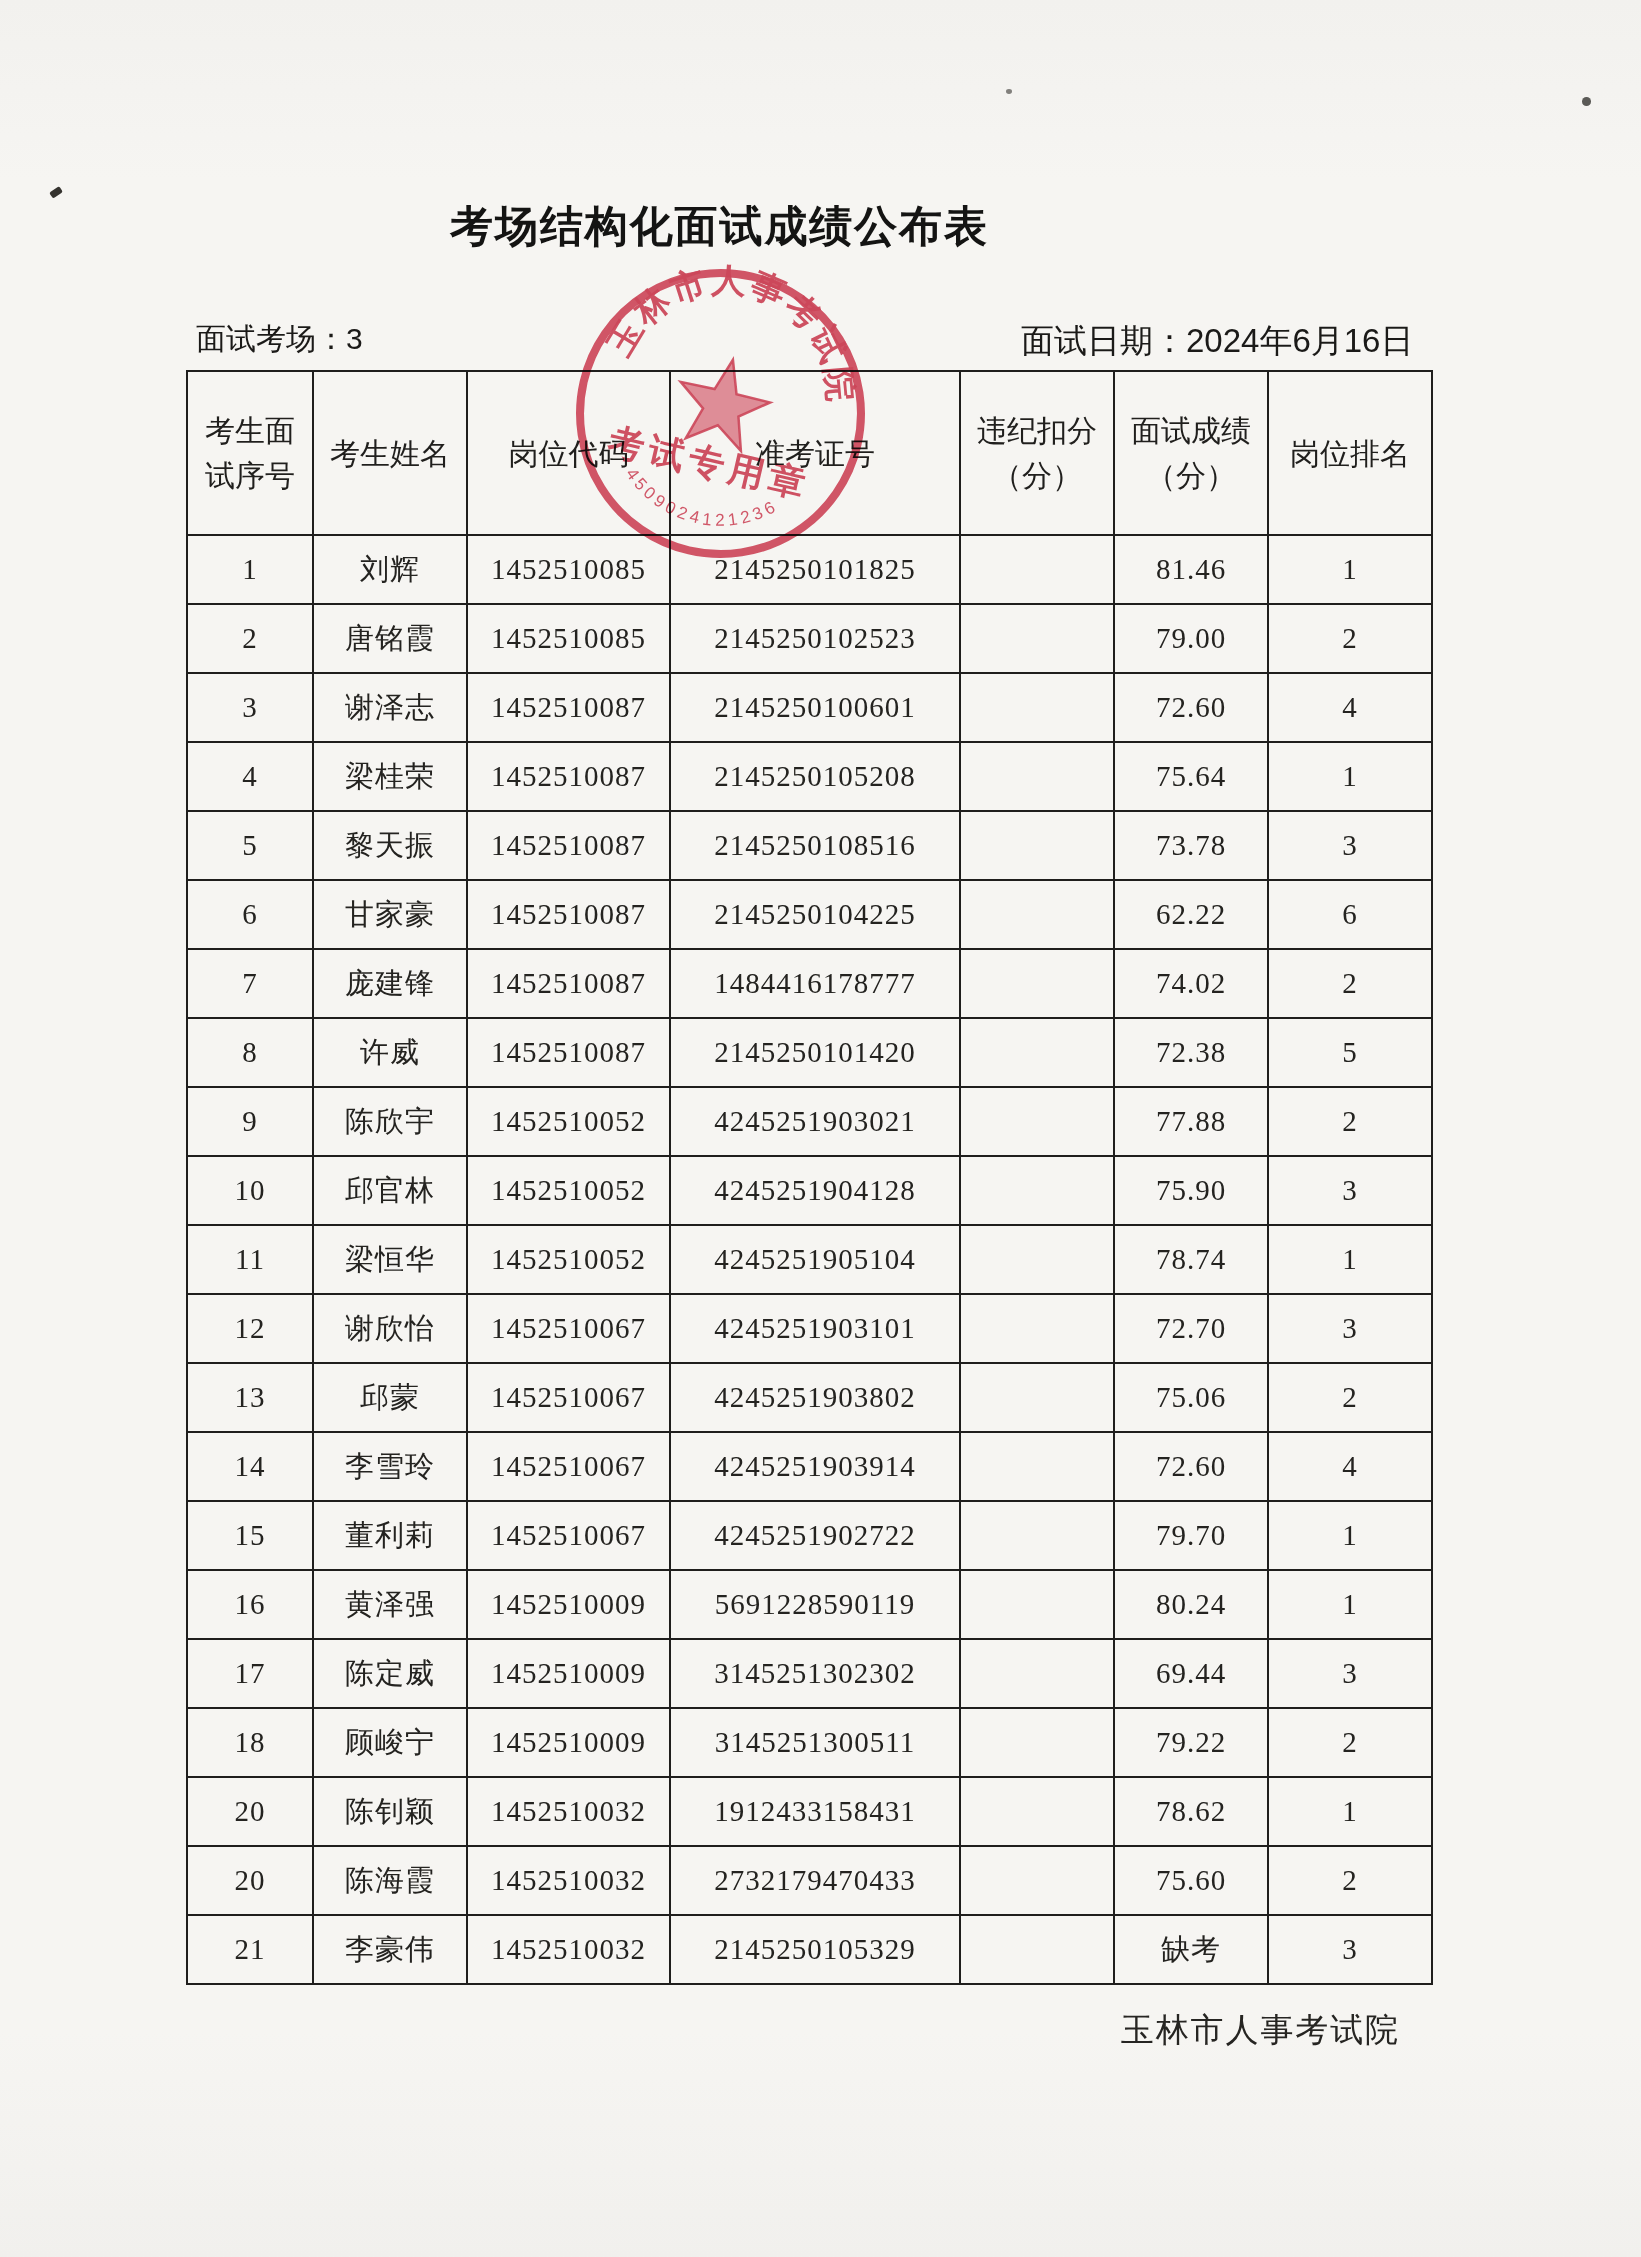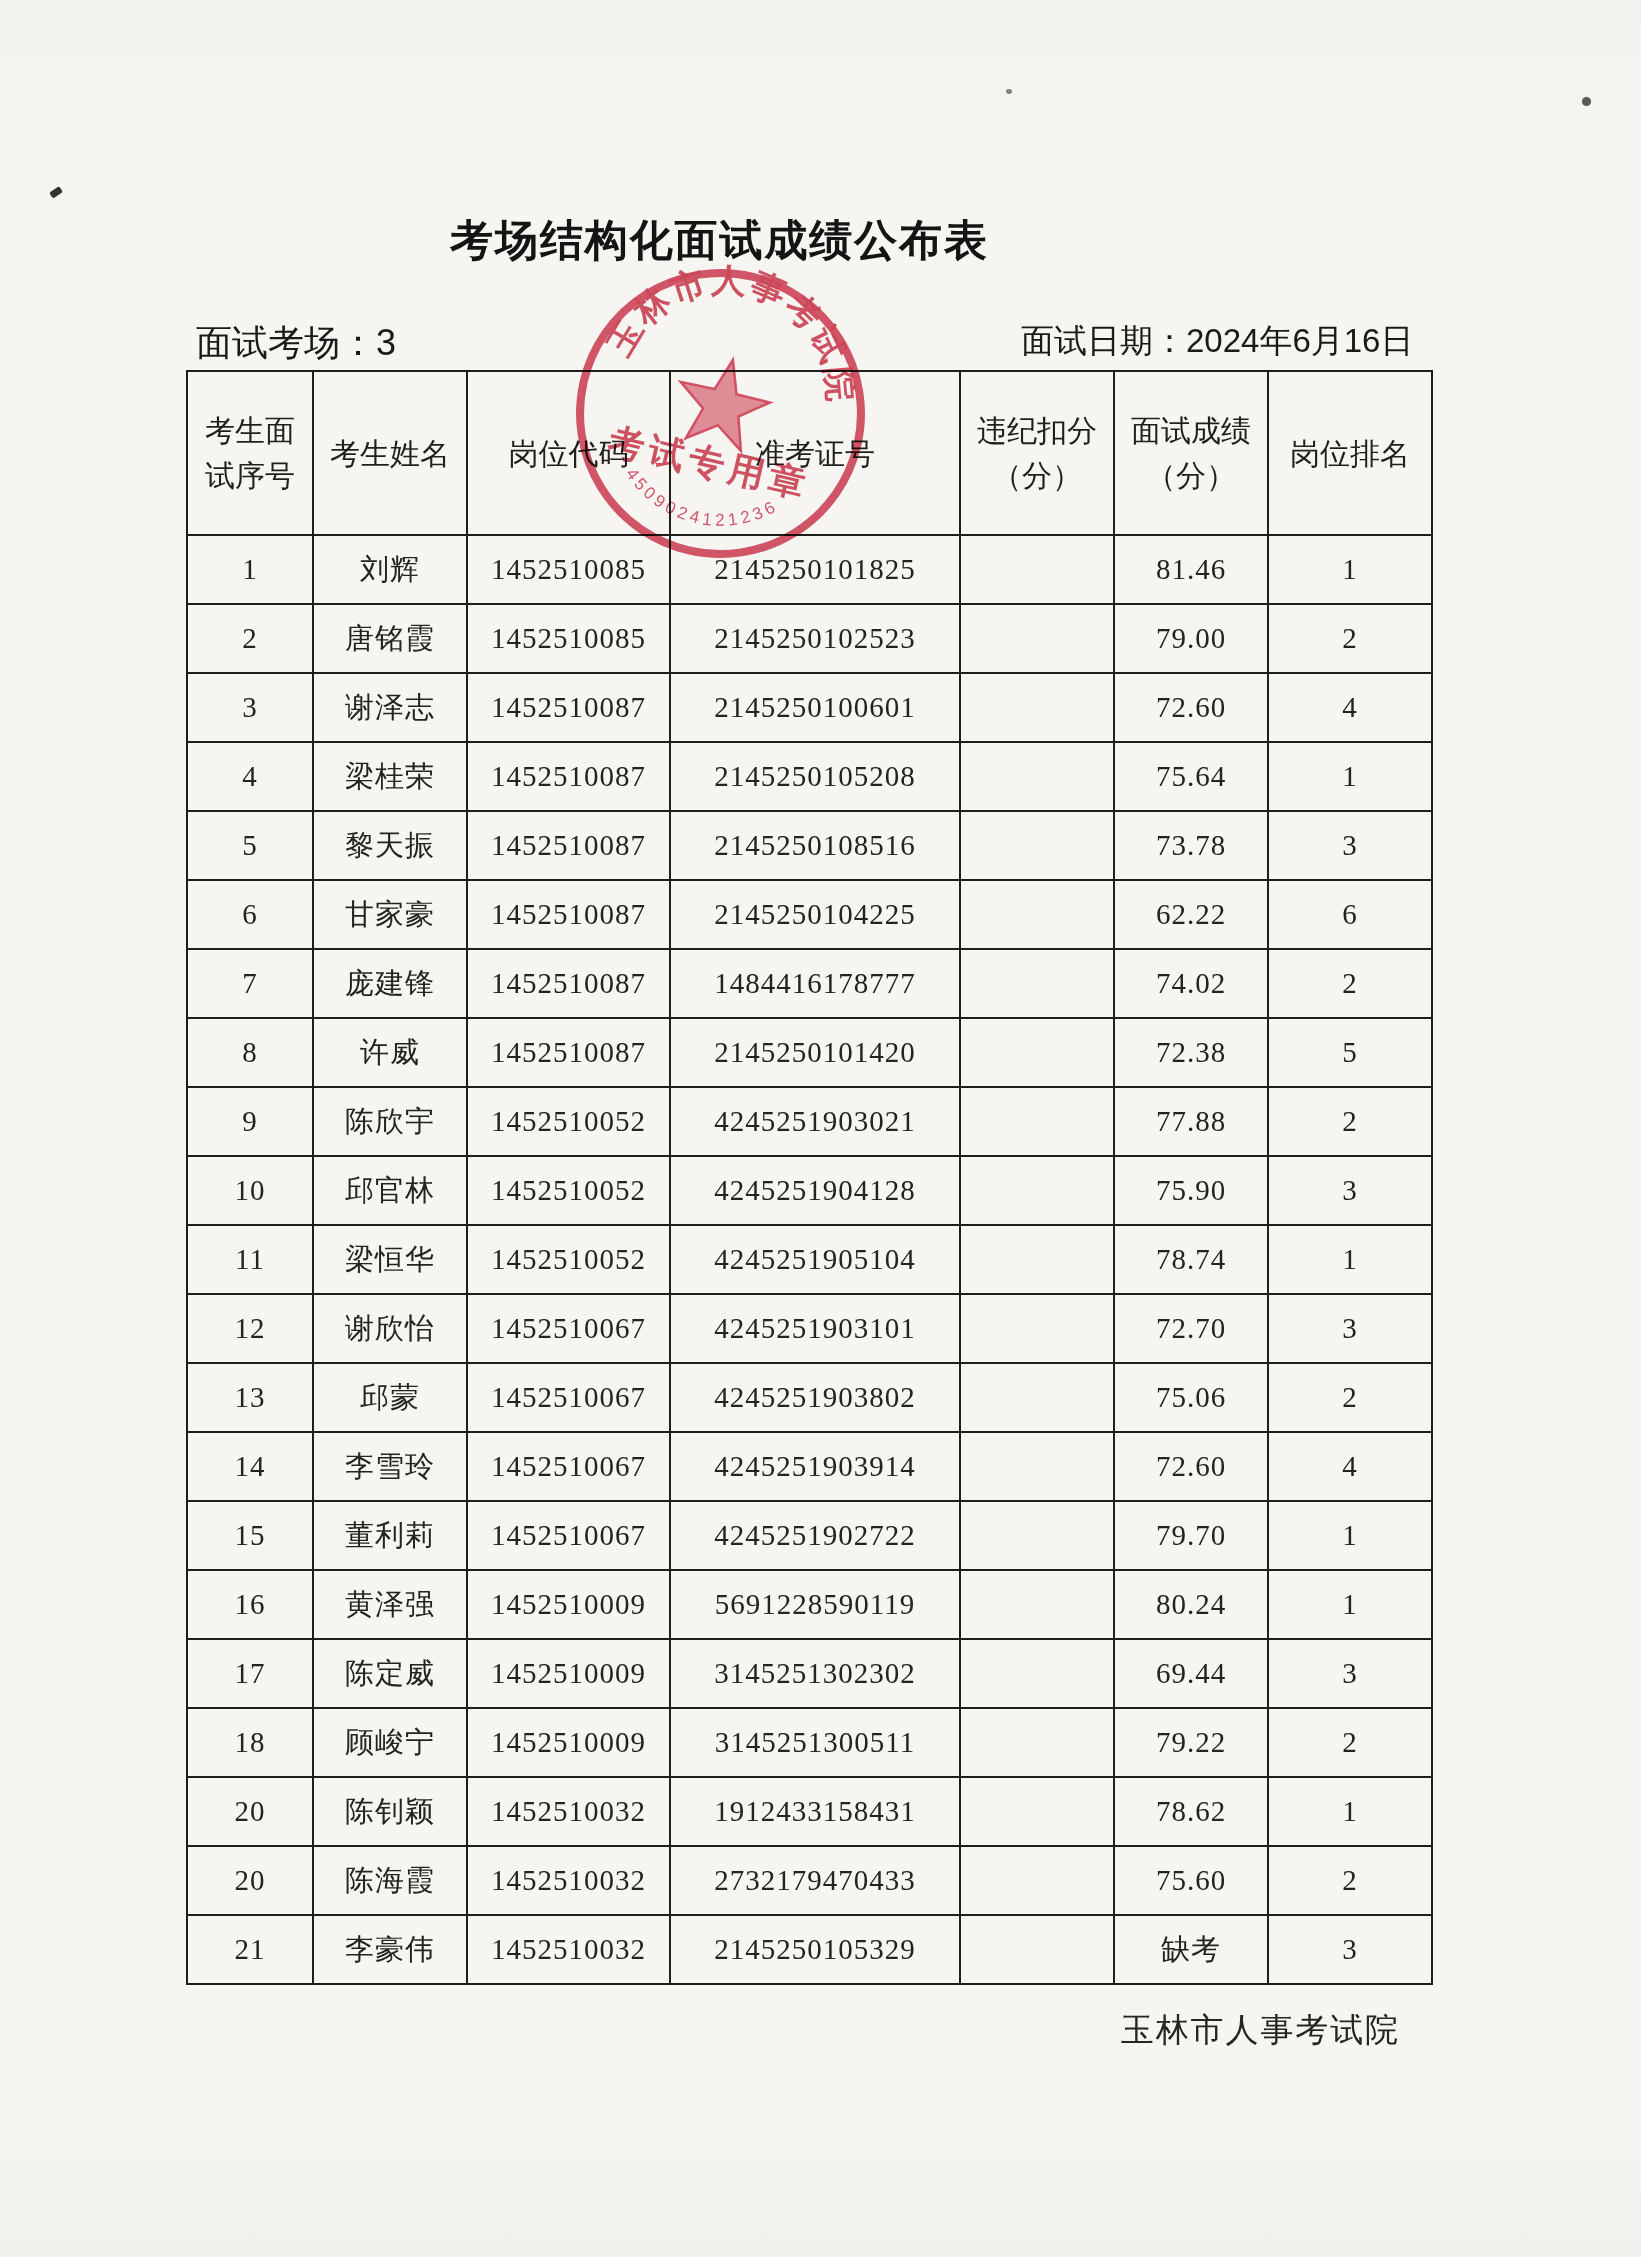--- a/index.html
+++ b/index.html
@@ -5,24 +5,24 @@
   html,body{margin:0;padding:0;}
   body{
     width:1641px;height:2257px;position:relative;overflow:hidden;
     background:#f5f4f1;
     background-image:linear-gradient(180deg,#f2f1ee 0%,#f6f5f2 8%,#f6f5f2 90%,#f1f0ed 100%);
     font-family:"Liberation Sans","DejaVu Sans",sans-serif;
     color:#1d1c1a;
   }
   .page-title{
     position:absolute;top:198px;left:0;width:1439px;
-    text-align:center;font-size:43px;font-weight:700;letter-spacing:1.9px;color:#141413;margin-top:14px;
+    text-align:center;font-size:43px;font-weight:700;letter-spacing:1.9px;color:#141413;
   }
   .meta-row{position:absolute;top:319px;left:0;width:1641px;height:42px;}
-  .meta-room{position:absolute;left:196px;top:0;font-size:36px;font-weight:500;color:#1b1a18;}
+  .meta-room{position:absolute;left:196px;top:0;font-size:30px;font-weight:500;color:#1b1a18;}
   .meta-date{position:absolute;left:1021px;top:0;font-size:33px;font-weight:500;color:#1b1a18;text-align:center;}
   .score-table{
     position:absolute;left:154px;top:370px;width:1246px;
     border-collapse:collapse;table-layout:fixed;
     font-family:"Liberation Serif","DejaVu Serif",serif;
     margin-left:32px;
   }
   .score-table th,.score-table td{
     border:2.9px solid #1f1e1d;text-align:center;vertical-align:middle;
     padding:0 5.8px;overflow:hidden;

